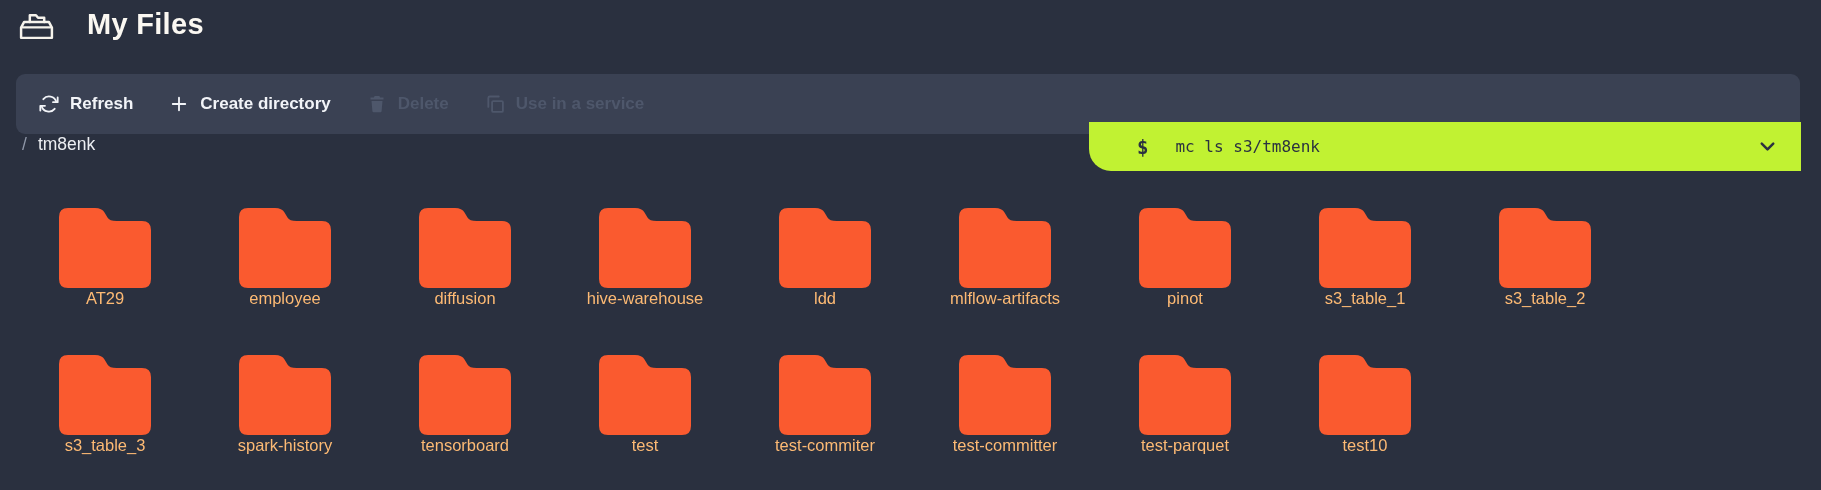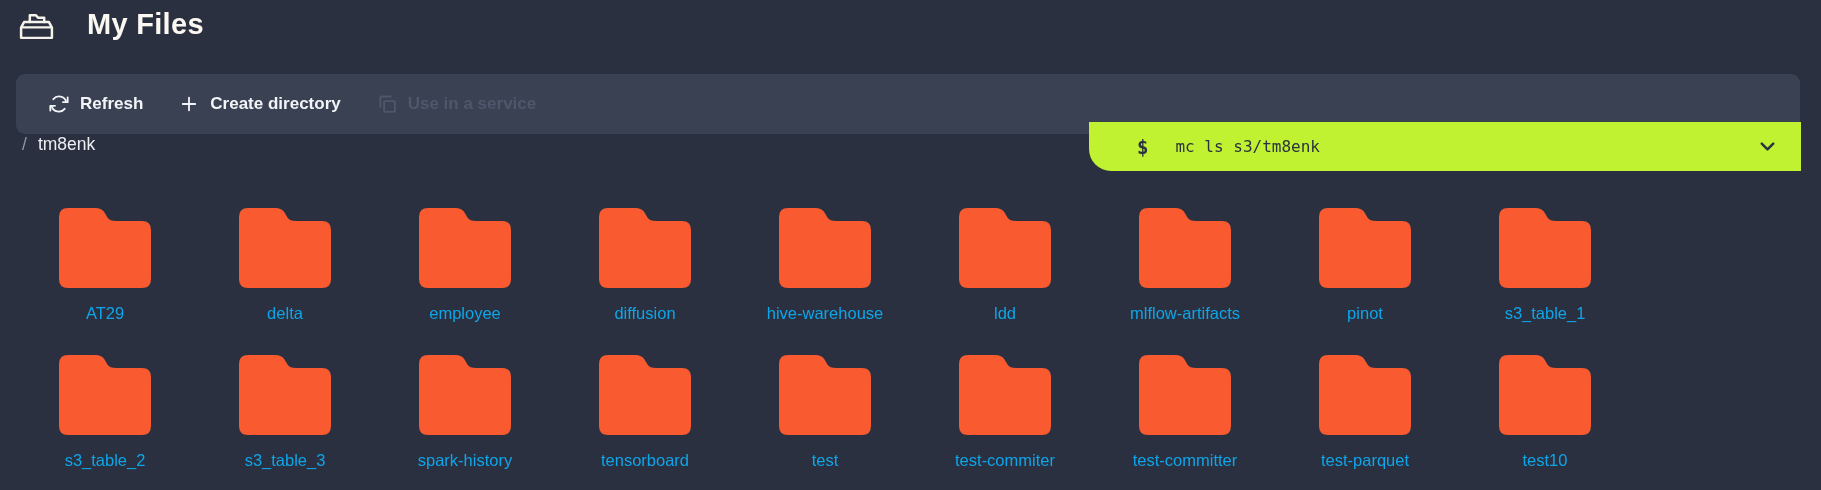--- a/index.html
+++ b/index.html
@@ -11,21 +11,21 @@
   }
   
   .header{position:absolute;left:18px;top:8px;display:flex;align-items:center;}
   .header-icon{width:37px;height:33px;color:#f6f3ec;}
   .header-icon svg{width:100%;height:100%;}
   .page-title{margin-left:32px;font-size:29px;font-weight:700;color:#fbf8f2;letter-spacing:.3px;}
   
   .toolbar{
     position:absolute;left:16px;top:74px;width:1784px;height:60px;
     background:#3a4153;border-radius:9px;
-    display:flex;align-items:stretch;padding:0 20px;gap:10px;box-sizing:border-box;
+    display:flex;align-items:stretch;padding:0 10px;gap:10px;box-sizing:border-box;
   }
   .tb-btn{
     display:flex;align-items:center;gap:11px;padding:0 13px;
     background:none;border:none;cursor:pointer;position:relative;
     font-family:"Liberation Sans",sans-serif;
     font-size:17px;font-weight:600;color:#f2f4f8;white-space:nowrap;
   }
   .tb-btn .tb-icon{display:flex;align-items:center;}
   .tb-btn .ic{width:20px;height:20px;}
   .tb-btn.active::after{
@@ -48,21 +48,21 @@
   .cmd-text{font-family:"DejaVu Sans Mono","Liberation Mono",monospace;font-size:16px;margin-left:27px;}
   .cmd-chevron{margin-left:auto;display:flex;align-items:center;}
   .cmd-chevron svg{width:23px;height:23px;}
   
   .grid{
     position:absolute;left:15px;top:208px;width:1620px;
     display:grid;grid-template-columns:repeat(9,180px);grid-auto-rows:147px;
   }
   .cell{display:flex;flex-direction:column;align-items:center;cursor:pointer;}
   .folder-svg{width:92px;height:80px;display:block;}
-  .folder-label{margin-top:15px;font-size:16.5px;color:#0ea5e9;line-height:20px;}
+  .folder-label{font-size:16.5px;color:#fdba74;line-height:20px;}
   .defs{position:absolute;width:0;height:0;overflow:hidden;}
 </style>
 </head>
 <body>
 
 <svg class="defs" aria-hidden="true">
   <symbol id="refresh-icon" viewBox="0 0 24 24">
     <g fill="none" stroke="currentColor" stroke-width="2.2" stroke-linecap="round" stroke-linejoin="round">
       <polyline points="22.4 4.2 22.4 9.8 16.8 9.8"></polyline>
       <path d="M20.8 9.4A9 9 0 0 0 5.2 6.2"></path>
@@ -114,20 +114,28 @@
 
     <button class="tb-btn">
       <span class="tb-icon">
         <svg class="ic">
           <use href="#plus-icon"></use>
         </svg>
       </span>
       <span class="tb-label">Create directory</span>
     </button>
 
+    <button class="tb-btn disabled">
+      <span class="tb-icon">
+        <svg class="ic">
+          <use href="#trash-icon"></use>
+        </svg>
+      </span>
+      <span class="tb-label">Delete</span>
+    </button>
 
     <button class="tb-btn disabled">
       <span class="tb-icon">
         <svg class="ic">
           <use href="#copy-icon"></use>
         </svg>
       </span>
       <span class="tb-label">Use in a service</span>
     </button>
   </div>
@@ -151,28 +159,20 @@
 
     <div class="cell">
       <span>
         <svg class="folder-svg" viewBox="0 0 92 80">
           <path fill="#fa5a2f" d="M9 0 H36 Q43 0 45.5 4.5 L48.5 9.5 Q50.5 13 57.5 13 H83 Q92 13 92 22 V71 Q92 80 83 80 H9 Q0 80 0 71 V9 Q0 0 9 0 Z"></path>
         </svg>
       </span>
       <span class="folder-label">AT29</span>
     </div>
 
-    <div class="cell">
-      <span>
-        <svg class="folder-svg" viewBox="0 0 92 80">
-          <path fill="#fa5a2f" d="M9 0 H36 Q43 0 45.5 4.5 L48.5 9.5 Q50.5 13 57.5 13 H83 Q92 13 92 22 V71 Q92 80 83 80 H9 Q0 80 0 71 V9 Q0 0 9 0 Z"></path>
-        </svg>
-      </span>
-      <span class="folder-label">delta</span>
-    </div>
 
     <div class="cell">
       <span>
         <svg class="folder-svg" viewBox="0 0 92 80">
           <path fill="#fa5a2f" d="M9 0 H36 Q43 0 45.5 4.5 L48.5 9.5 Q50.5 13 57.5 13 H83 Q92 13 92 22 V71 Q92 80 83 80 H9 Q0 80 0 71 V9 Q0 0 9 0 Z"></path>
         </svg>
       </span>
       <span class="folder-label">employee</span>
     </div>
 

